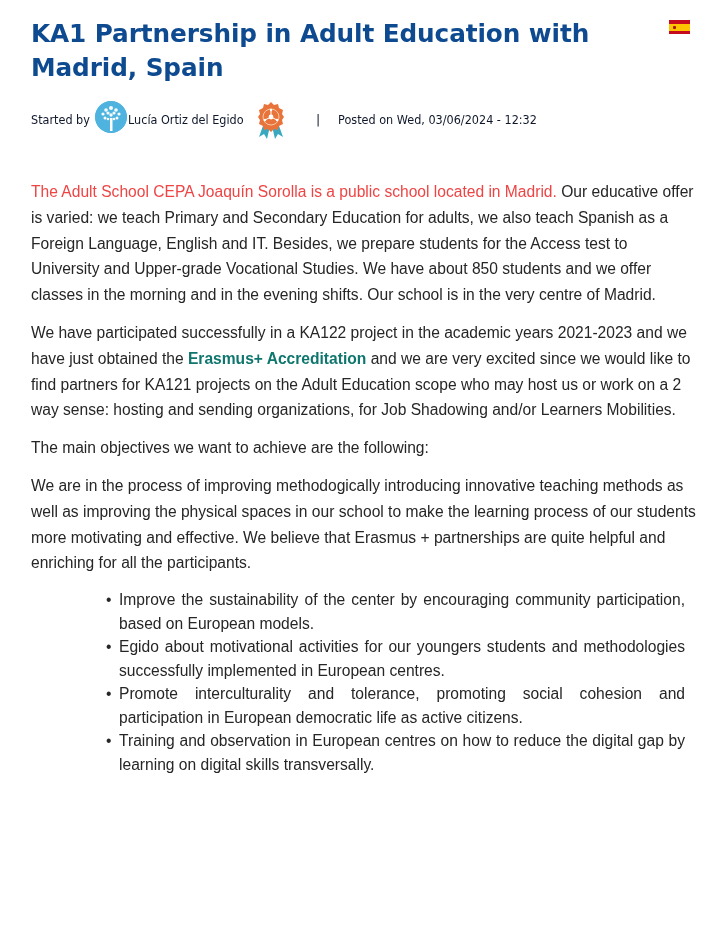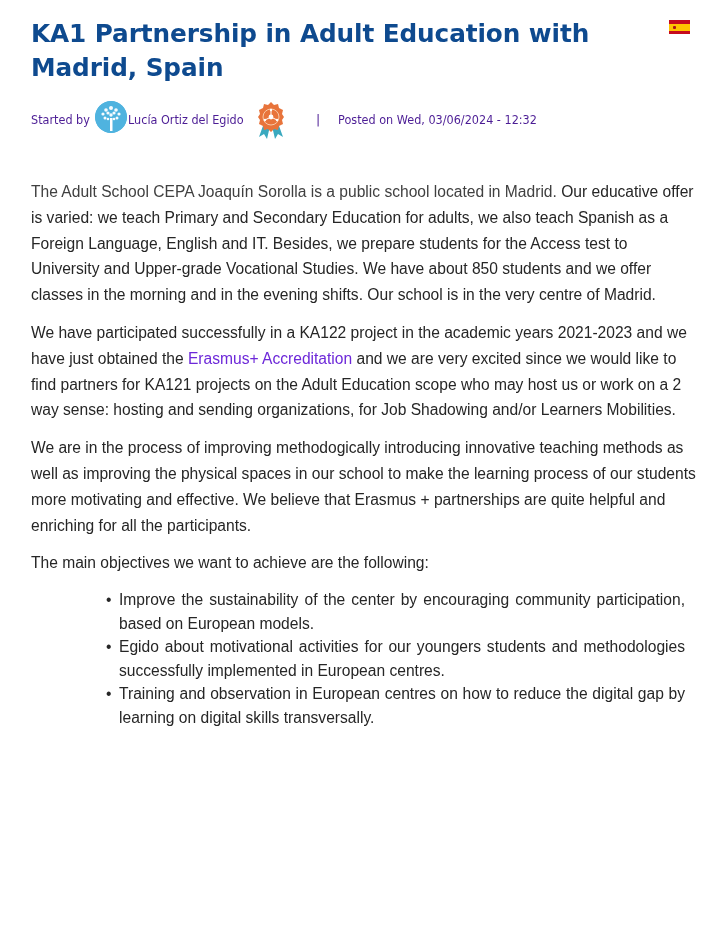--- a/index.html
+++ b/index.html
@@ -51,21 +51,21 @@
       border-radius: 1px;
     }
     .meta {
       position: absolute;
       left: 31px;
       top: 98px;
       height: 42px;
       display: flex;
       align-items: center;
       font-size: 12.5px;
-      color: #4c1d95;
+      color: #0f172a;
       font-family: "DejaVu Sans", sans-serif;
     }
     .meta .started {
       transform: scaleX(0.9);
       transform-origin: left center;
       display: inline-block;
       width: 62px;
       white-space: nowrap;
     }
     .avatar {
@@ -109,25 +109,25 @@
       width: 666px;
       font-family: "Liberation Sans", sans-serif;
       font-size: 15.6px;
       line-height: 25.8px;
       color: #262626;
     }
     .content p {
       margin: 0 0 12px 0;
     }
     .content p.first-line-dark .dark {
-      color: #404040;
+      color: #ef4444;
     }
     .content strong {
-      font-weight: normal;
-      color: #6d28d9;
+      font-weight: bold;
+      color: #0f766e;
     }
     .objectives {
       margin: 0 12px 12px 0;
       padding: 0 0 0 88px;
       list-style: none;
     }
     .objectives li {
       position: relative;
       text-align: justify;
       line-height: 23.5px;
@@ -192,23 +192,24 @@
   </span>
   <span class="sep">|</span>
   <span class="posted">Posted on Wed, 03/06/2024 - 12:32</span>
 </div>
 
 <div class="content">
   <p class="first-line-dark"><span class="dark">The Adult School CEPA Joaquín Sorolla is a public school located in Madrid.</span><span> Our educative offer is varied: we teach Primary and Secondary Education for adults, we also teach Spanish as a Foreign Language, English and IT. Besides, we prepare students for the Access test to University and Upper-grade Vocational Studies. We have about 850 students and we offer classes in the morning and in the evening shifts. Our school is in the very centre of Madrid.</span></p>
 
   <p><span>We have participated successfully in a KA122 project in the academic years 2021-2023 and we have just obtained the </span><strong>Erasmus+ Accreditation</strong><span> and we are very excited since we would like to find partners for KA121 projects on the Adult Education scope who may host us or work on a 2 way sense: hosting and sending organizations, for Job Shadowing and/or Learners Mobilities.</span></p>
 
+  <p>The main objectives we want to achieve are the following:</p>
+
   <p>We are in the process of improving methodogically introducing innovative teaching methods as well as improving the physical spaces in our school to make the learning process of our students more motivating and effective. We believe that Erasmus + partnerships are quite helpful and enriching for all the participants.</p>
-
-  <p>The main objectives we want to achieve are the following:</p>
 
   <ul class="objectives">
     <li>Improve the sustainability of the center by encouraging community participation, based on European models.</li>
     <li>Egido about motivational activities for our youngers students and methodologies successfully implemented in European centres.</li>
+    <li>Promote interculturality and tolerance, promoting social cohesion and participation in European democratic life as active citizens.</li>
     <li>Training and observation in European centres on how to reduce the digital gap by learning on digital skills transversally.</li>
   </ul>
 
 </div>
 
 </body></html>

